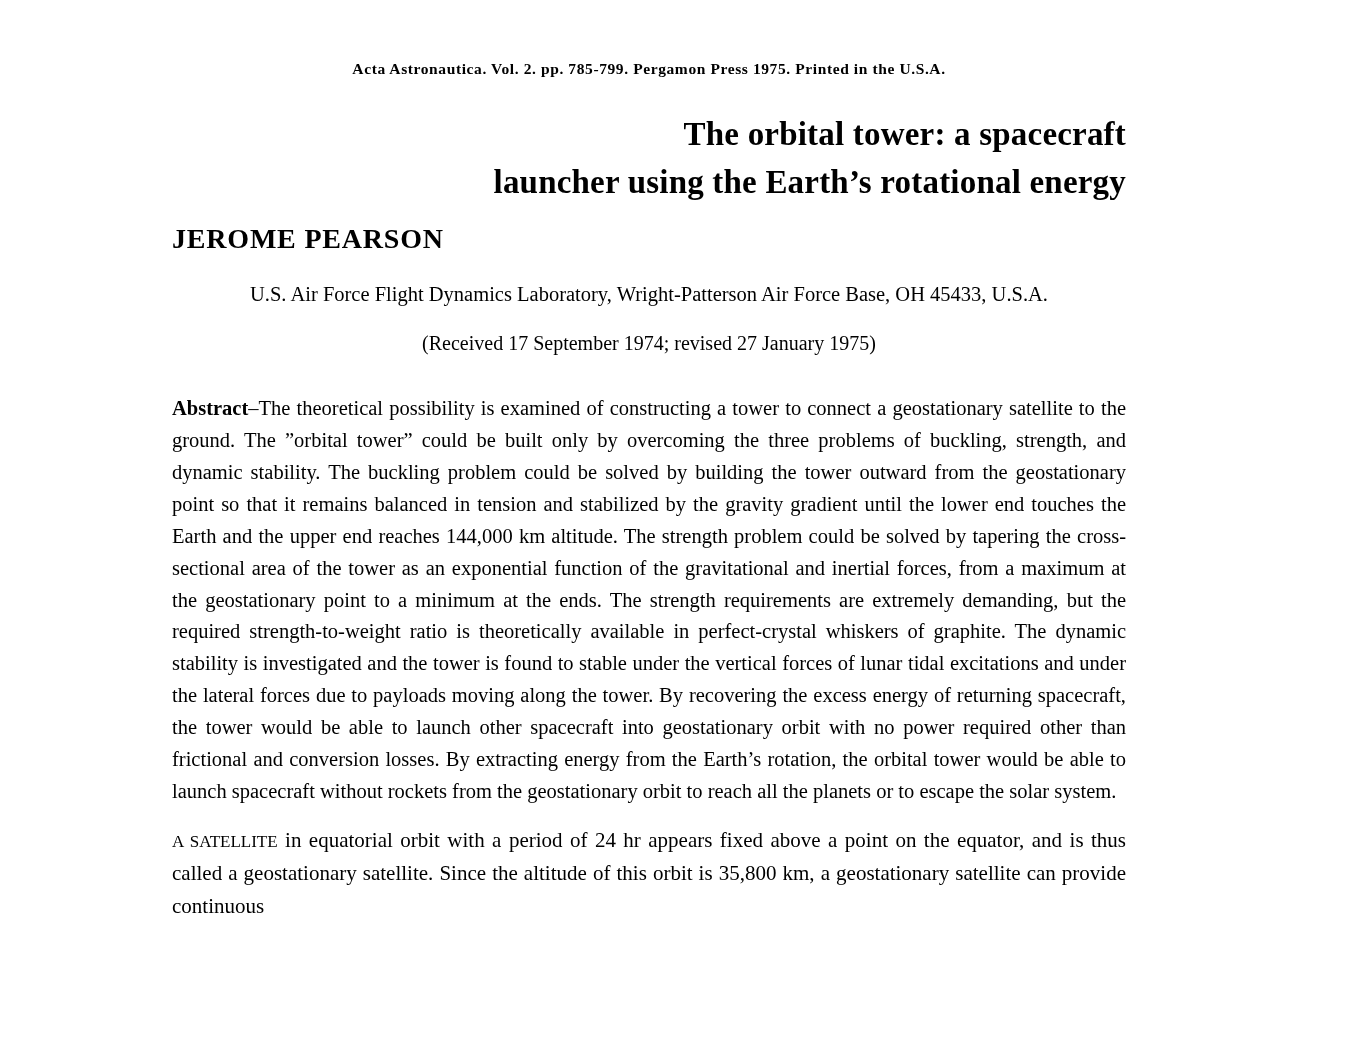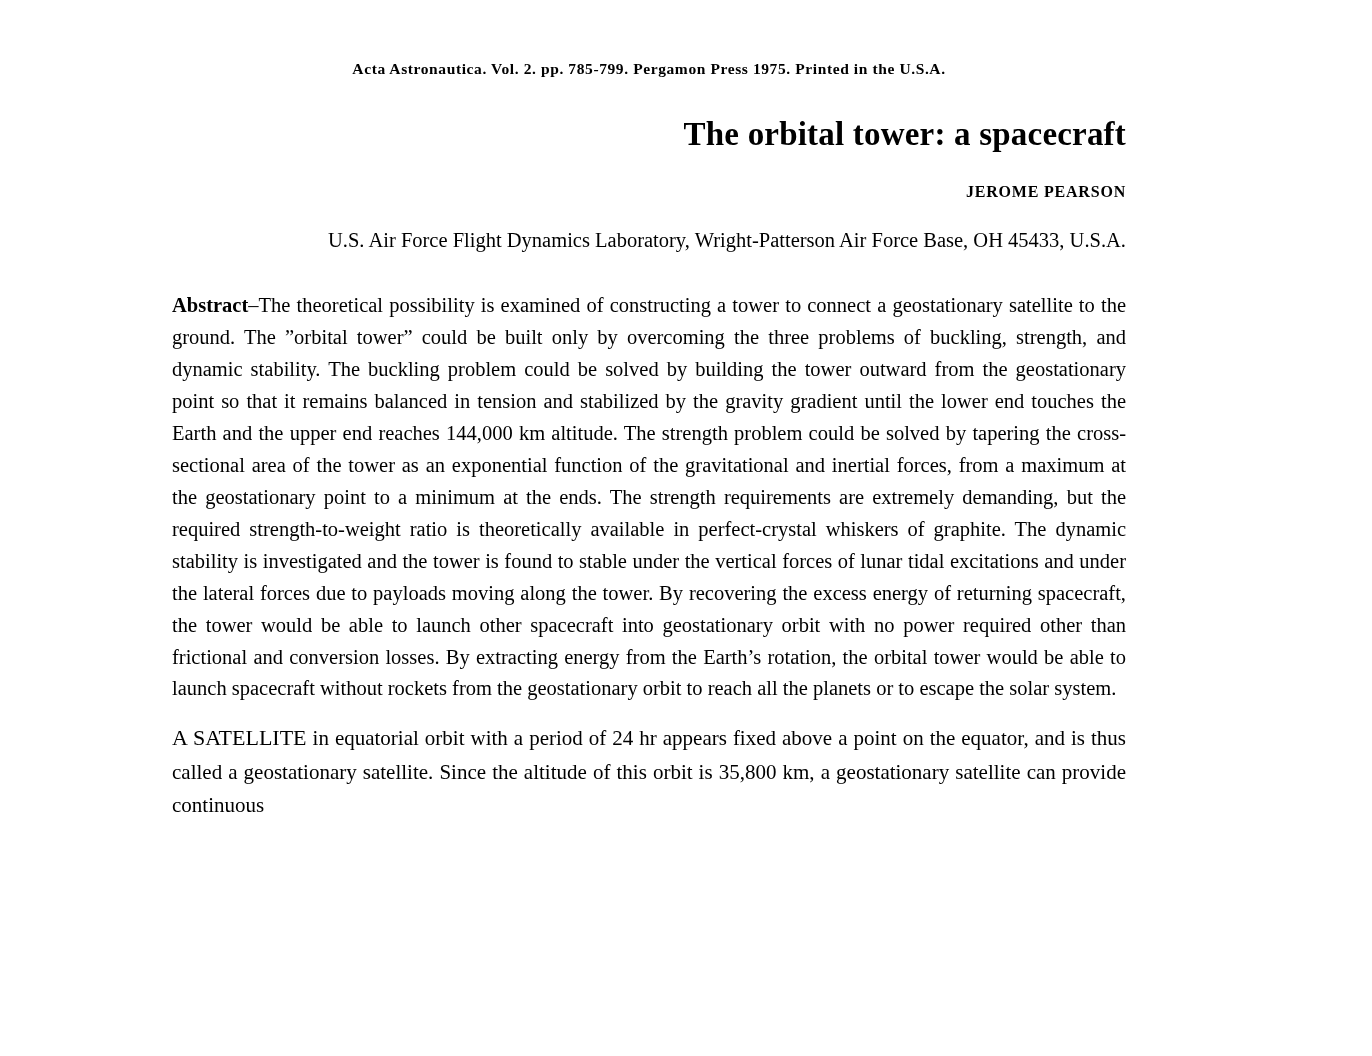--- a/index.html
+++ b/index.html
@@ -41,29 +41,29 @@
     text-align: right;
     font-size: 33px;
     font-weight: 700;
     line-height: 1.45;
     letter-spacing: 0.2px;
   }
   .title .line2 {
     display: block;
   }
   .author {
-    margin-top: 24px;
-    text-align: right;
-    font-size: 16px;
+    margin-top: 16px;
+    text-align: left;
+    font-size: 28px;
     font-weight: 700;
     letter-spacing: 0.8px;
   }
   .affiliation {
     margin-top: 28px;
-    text-align: right;
+    text-align: center;
     font-size: 20.5px;
   }
   .received {
     margin-top: 26px;
     text-align: center;
     font-size: 20px;
   }
   .abstract {
     margin-top: 38px;
     font-size: 20.5px;
@@ -80,39 +80,41 @@
     font-weight: 700;
   }
   .body-par {
     margin-top: 16px;
     font-size: 21px;
     line-height: 1.56;
     text-align: justify;
     text-justify: inter-word;
   }
   .body-par .smallcaps-lead {
-    font-size: 22px;
+    font-size: 17px;
   }
 </style>
 </head>
 <body>
 
 <div class="page">
   <div class="content">
 
     <div class="journal-line">Acta Astronautica. Vol. 2. pp. 785-799. Pergamon Press 1975. Printed in the U.S.A.</div>
 
     <div class="title">
       <span class="line1">The orbital tower: a spacecraft</span>
+      <span class="line2">launcher using the Earth’s rotational energy</span>
     </div>
 
     <div class="author">JEROME PEARSON</div>
 
     <div class="affiliation">U.S. Air Force Flight Dynamics Laboratory, Wright-Patterson Air Force Base, OH 45433, U.S.A.</div>
 
+    <div class="received">(Received 17 September 1974; revised 27 January 1975)</div>
 
     <div class="abstract">
       <span class="abstract-label">Abstract</span><span>–The theoretical possibility is examined of constructing a tower to connect a geostationary satellite to the ground. The ”orbital tower” could be built only by overcoming the three problems of buckling, strength, and dynamic stability. The buckling problem could be solved by building the tower outward from the geostationary point so that it remains balanced in tension and stabilized by the gravity gradient until the lower end touches the Earth and the upper end reaches 144,000 km altitude. The strength problem could be solved by tapering the cross-sectional area of the tower as an exponential function of the gravitational and inertial forces, from a maximum at the geostationary point to a minimum at the ends. The strength requirements are extremely demanding, but the required strength-to-weight ratio is theoretically available in perfect-crystal whiskers of graphite. The dynamic stability is investigated and the tower is found to stable under the vertical forces of lunar tidal excitations and under the lateral forces due to payloads moving along the tower. By recovering the excess energy of returning spacecraft, the tower would be able to launch other spacecraft into geostationary orbit with no power required other than frictional and conversion losses. By extracting energy from the Earth’s rotation, the orbital tower would be able to launch spacecraft without rockets from the geostationary orbit to reach all the planets or to escape the solar system.</span>
     </div>
 
 
     <div class="body-par">
       <span class="smallcaps-lead">A SATELLITE</span><span> in equatorial orbit with a period of 24 hr appears fixed above a point on the equator, and is thus called a geostationary satellite. Since the altitude of this orbit is 35,800 km, a geostationary satellite can provide continuous</span>
     </div>
 

